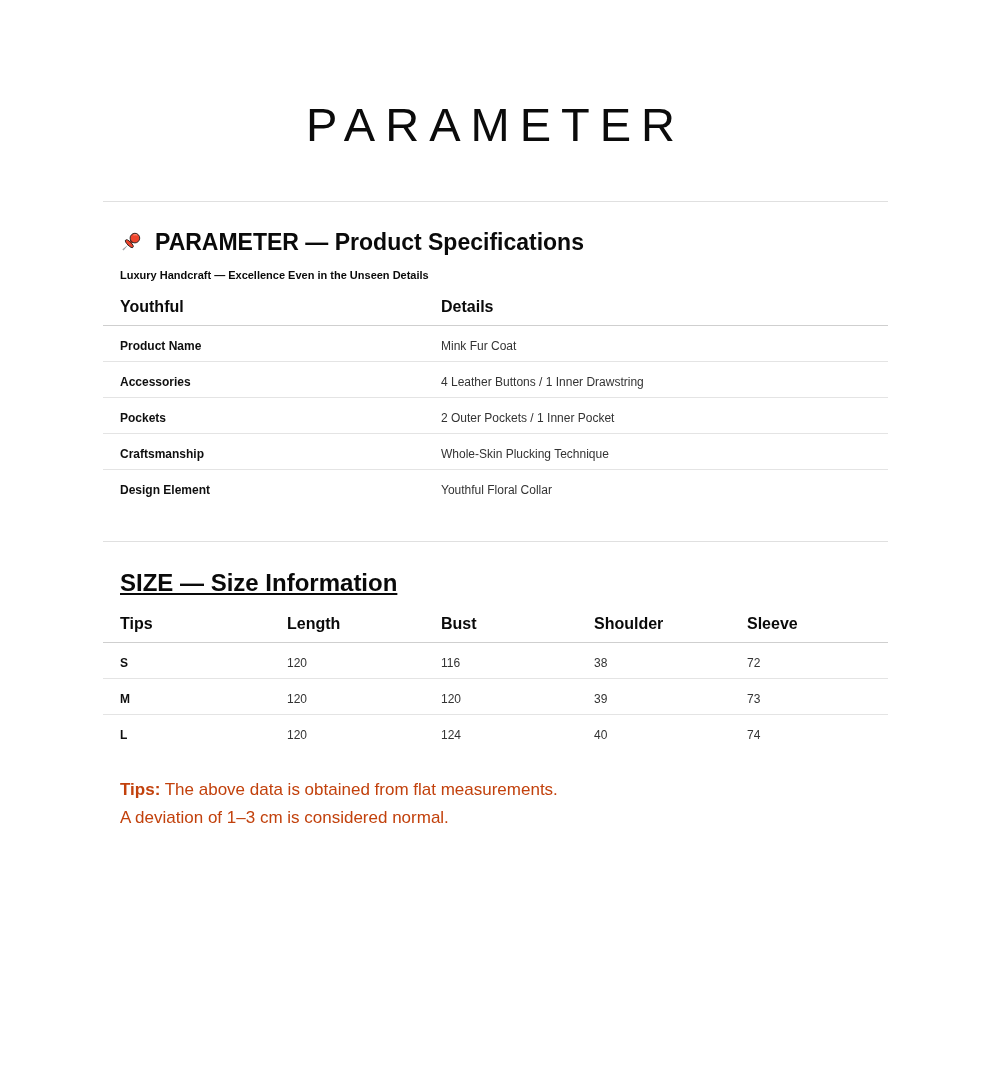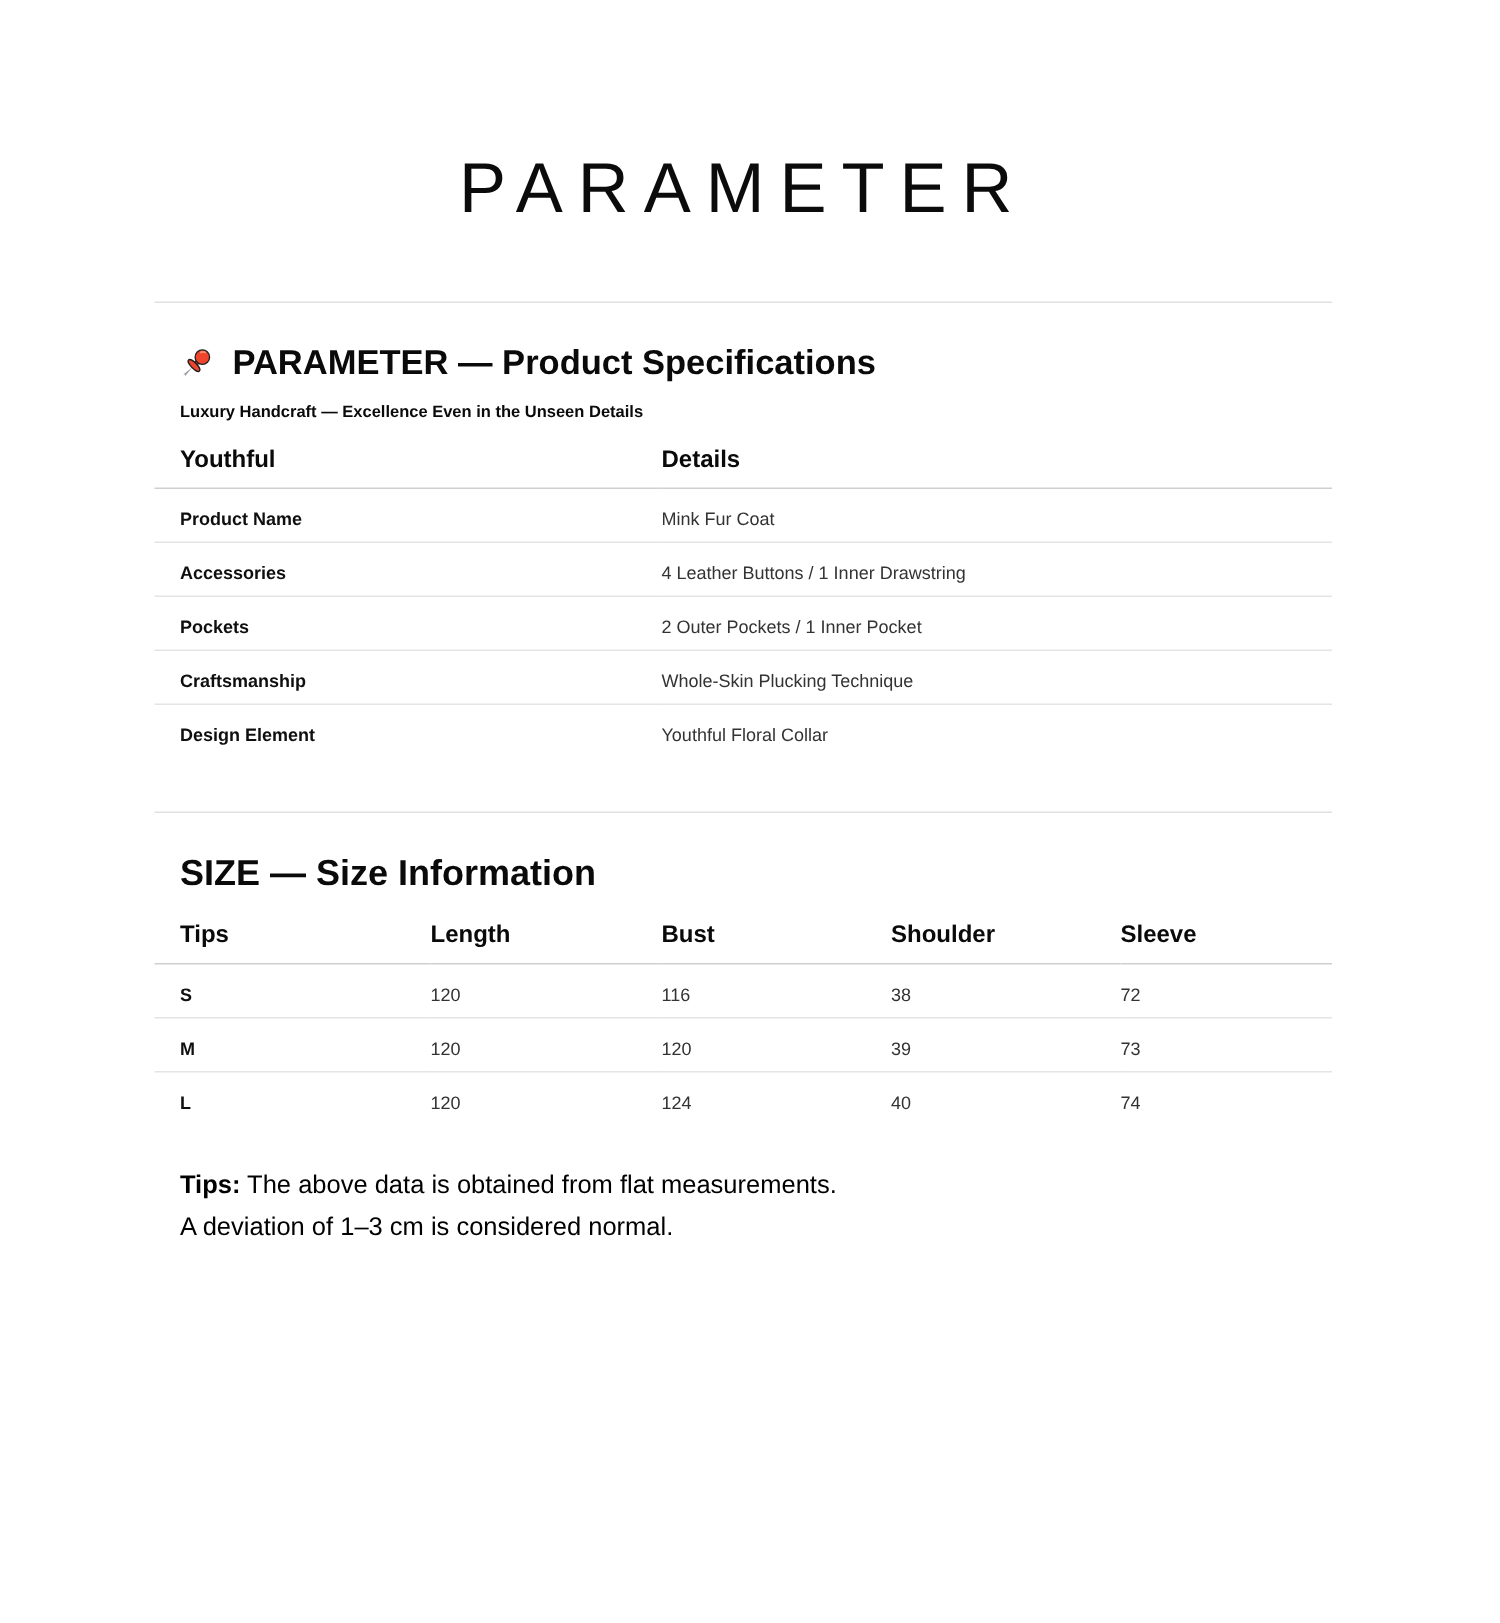--- a/index.html
+++ b/index.html
@@ -34,20 +34,21 @@
     height: 0;
   }
   .divider-top { margin-top: 48px; }
   .divider-mid { margin-top: 36px; }
 
   
   .spec-heading {
     margin-top: 26px;
     margin-left: 14px;
     display: flex;
+    align-items: center;
     gap: 10px;
     font-size: 23px;
     font-weight: 700;
     color: #0a0a0a;
   }
   .pin-icon { flex: 0 0 auto; display: block; }
 
   .subtitle {
     margin-top: 13px;
     margin-left: 17px;
@@ -91,29 +92,30 @@
   .size-table col.s4 { width: 153px; }
   .size-table col.s5 { width: 141px; }
 
   
   .size-heading {
     margin-top: 27px;
     margin-left: 17px;
     font-size: 24px;
     font-weight: 700;
     color: #0a0a0a;
+    text-decoration: underline;
   }
 
   
   .tips {
     margin-top: 26px;
     margin-left: 17px;
     font-size: 17px;
     line-height: 28px;
-    color: #000000;
+    color: #c2410c;
   }
   .tips .tips-label { font-weight: 700; }
 </style>
 </head>
 <body>
 
 <div class="container">
 
   <h1 class="page-title">PARAMETER</h1>
 

